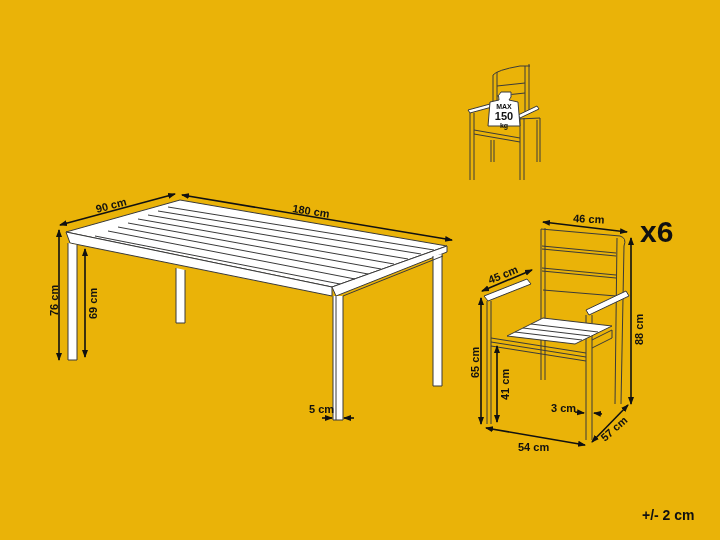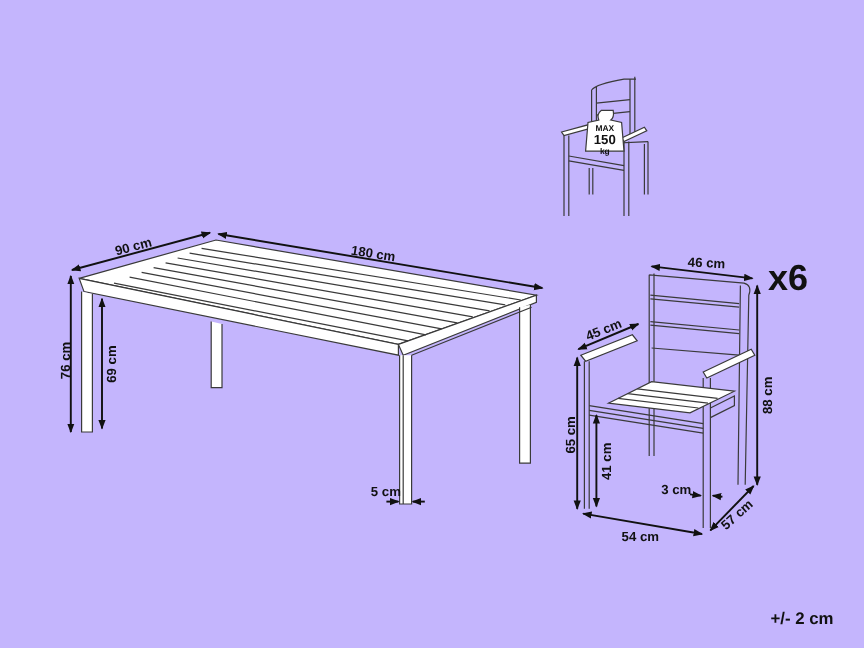--- a/index.html
+++ b/index.html
@@ -1,16 +1,16 @@
 <!DOCTYPE html>
 <html><head>
 <meta charset="utf-8">
 <style>
   html,body{margin:0;padding:0;background:#fff;}
-  #stage{position:relative;width:720px;height:540px;overflow:hidden;background:#c4b5fd;font-family:"Liberation Sans",sans-serif;}
+  #stage{position:relative;width:720px;height:540px;overflow:hidden;background:#eab308;font-family:"Liberation Sans",sans-serif;}
   svg{position:absolute;left:0;top:0;}
   .ln{stroke:#3a3a3a;stroke-width:1;fill:none;}
   .fl{stroke:#3a3a3a;stroke-width:1;fill:#fff;}
   .dim{stroke:#111;stroke-width:1.6;fill:none;}
   .lbl{font-family:"Liberation Sans",sans-serif;font-weight:bold;font-size:11px;fill:#111;}
   .big{font-family:"Liberation Sans",sans-serif;font-weight:bold;font-size:30px;fill:#111;}
   .tol{font-family:"Liberation Sans",sans-serif;font-weight:bold;font-size:14px;fill:#111;}
   .wt{font-family:"Liberation Sans",sans-serif;font-weight:bold;fill:#111;}
 </style>
 </head>

